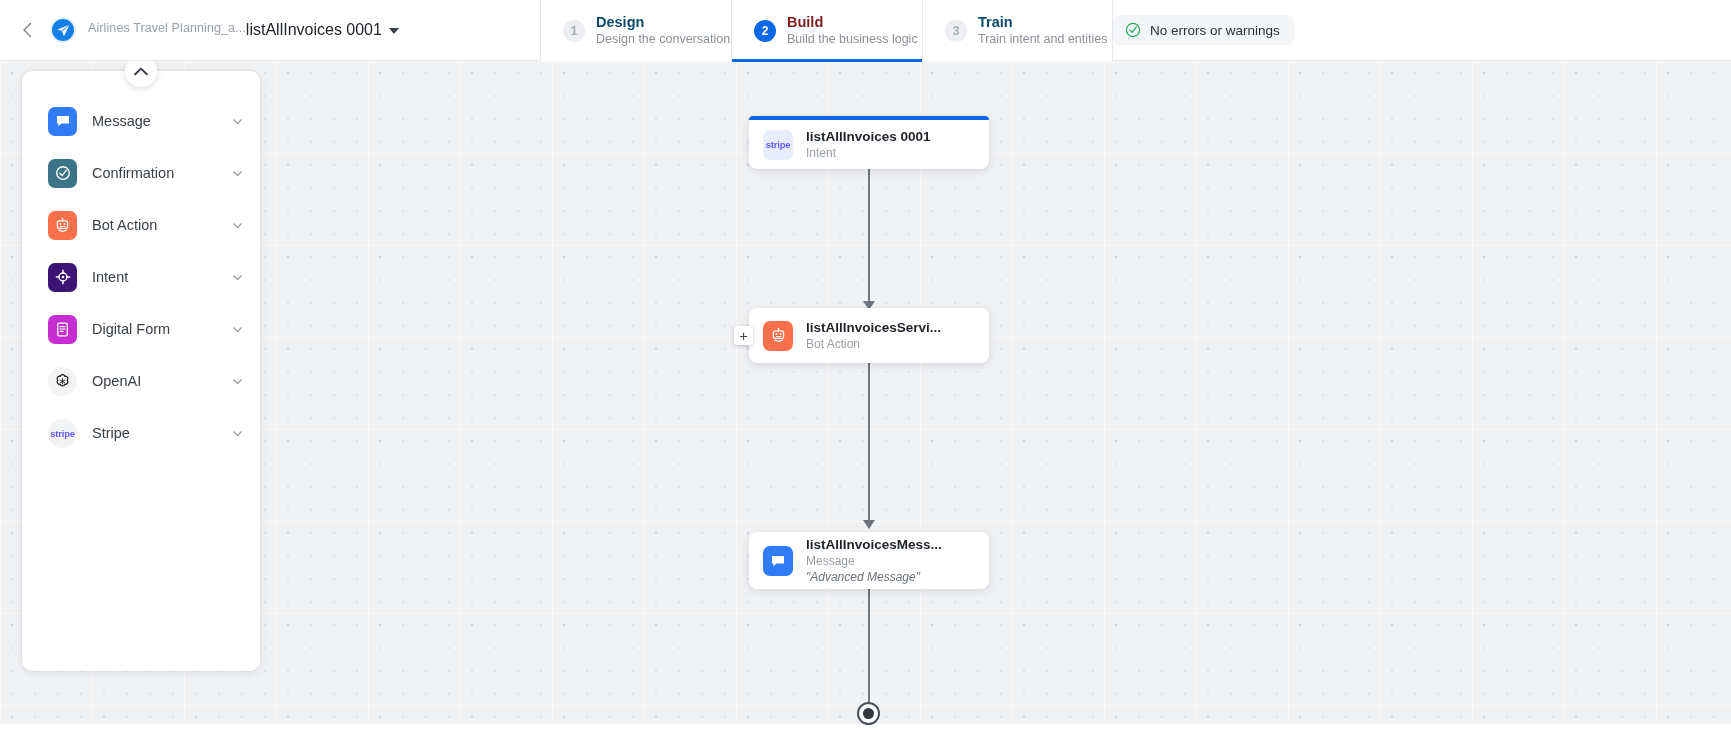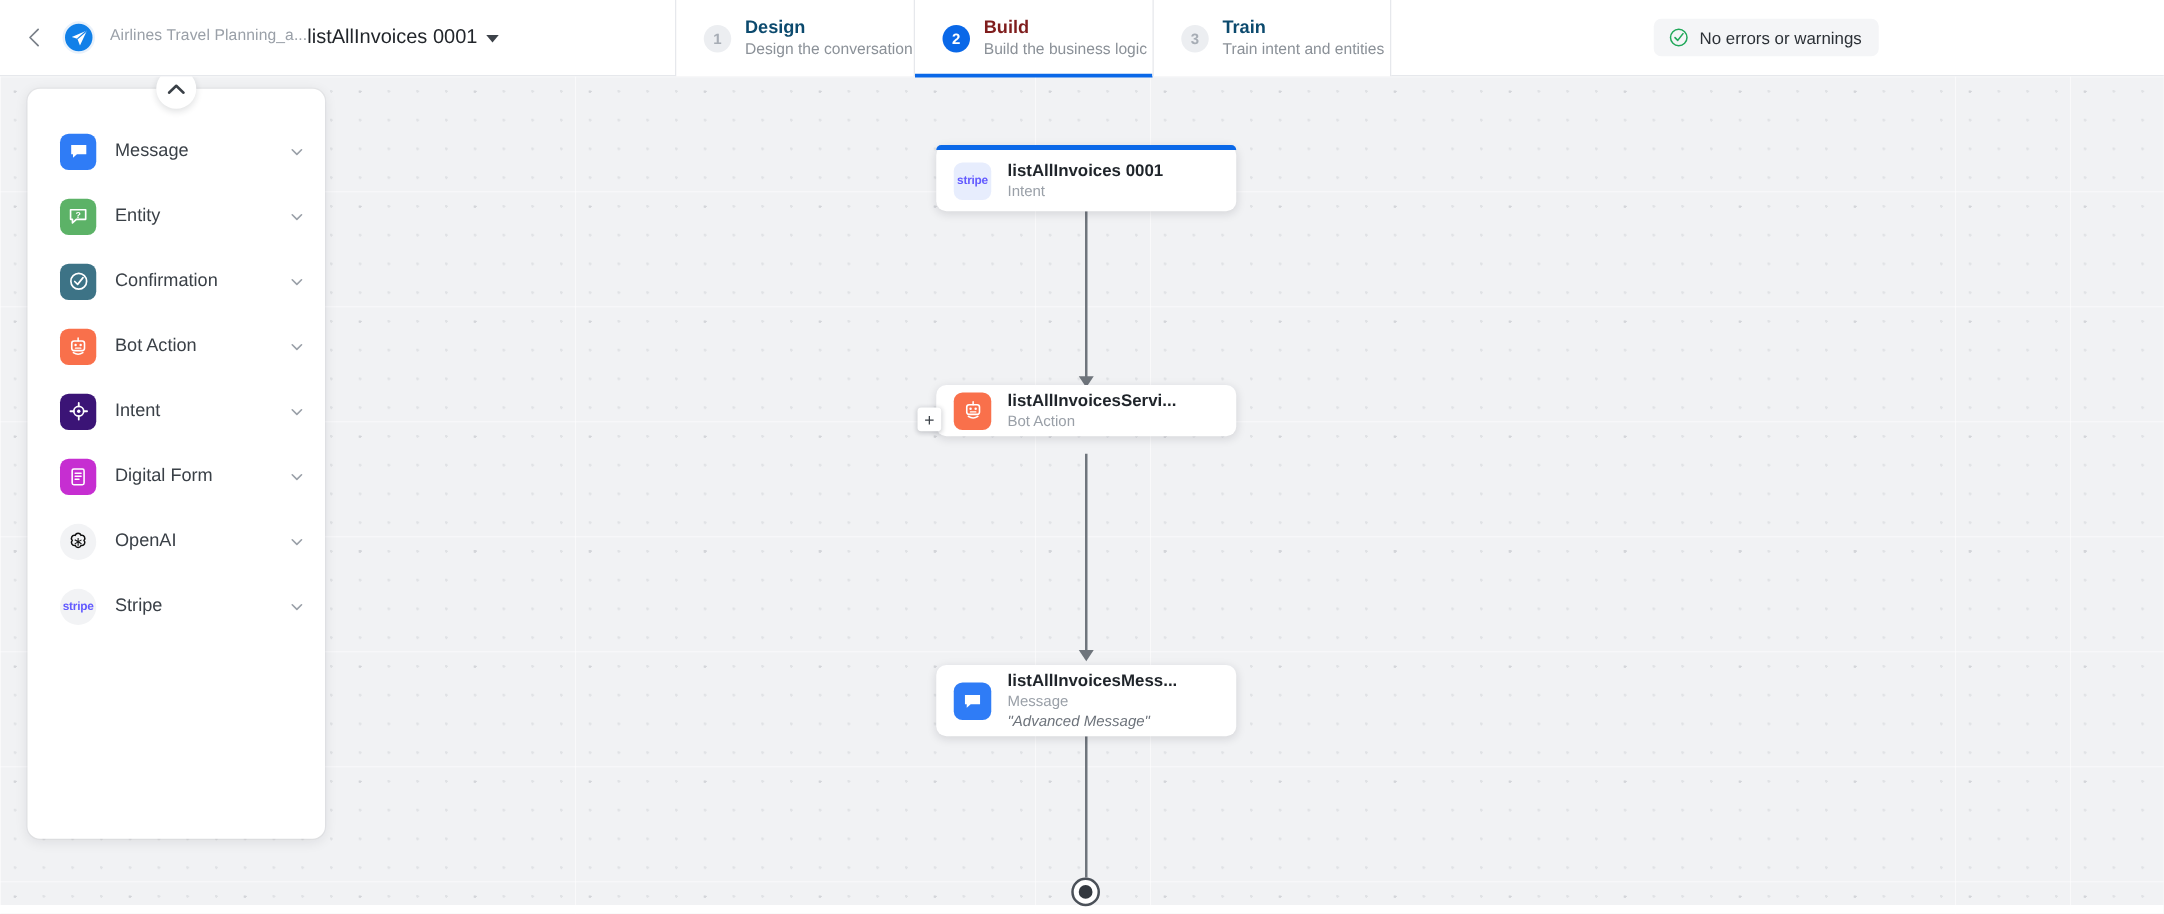--- a/index.html
+++ b/index.html
@@ -76,21 +76,21 @@
   .step.active .step-num { background: #0a68e8; color: #ffffff; }
   .step-txt { display: flex; flex-direction: column; justify-content: center; }
   .step-title { font-size: 14.5px; font-weight: 700; color: #0c4a6e; line-height: 18px; }
   .step.active .step-title { color: #7f1d1d; }
   .step-desc { font-size: 12.5px; color: #8b9198; line-height: 17px; white-space: nowrap; }
   .step.active::after {
     content: ""; position: absolute; left: 0; right: 0; bottom: -1px;
     height: 3px; background: #0a68e8;
   }
 
-  .hdr-right { flex: 1; display: flex; align-items: center; justify-content: center; padding-right: 18px; }
+  .hdr-right { flex: 1; display: flex; align-items: center; justify-content: flex-start; padding-right: 18px; }
   .status-pill {
     display: flex; align-items: center; gap: 9px;
     background: #f4f5f7; border-radius: 6px;
     padding: 7px 14px 7px 12px;
     font-size: 13.5px; color: #2b3036;
   }
 
   
   .canvas {
     position: absolute; top: 61px; left: 0;
@@ -186,21 +186,21 @@
   .node-text { margin-left: 13px; overflow: hidden; }
   .node-title {
     font-size: 13.5px; font-weight: 700; color: #1f242a;
     line-height: 17px; white-space: nowrap;
     overflow: hidden; text-overflow: ellipsis;
   }
   .node-sub { font-size: 12px; color: #9aa0a8; line-height: 16px; white-space: nowrap; }
   .node-meta { font-size: 12px; color: #6d737b; font-style: italic; line-height: 16px; white-space: nowrap; }
 
   .node-intent { left: 749px; top: 55px; height: 53px; padding-top: 4px; }
-  .node-bot    { left: 749px; top: 247px; height: 41px; }
+  .node-bot    { left: 749px; top: 247px; height: 55px; }
   .node-msg    { left: 749px; top: 471px; height: 57px; }
 
   .plus-handle {
     position: absolute; left: 734px; top: 265px;
     width: 19px; height: 19px; border-radius: 3px;
     background: #ffffff;
     box-shadow: 0 1px 4px rgba(20,25,35,.22);
     display: flex; align-items: center; justify-content: center;
     color: #3a4047; font-size: 14px; line-height: 1;
     z-index: 14; cursor: pointer;
@@ -358,32 +358,20 @@
           <svg width="16" height="16" viewBox="0 0 18 18">
             <path d="M2.2 3.4 h13.6 v8.3 h-8.4 l-3.6 3.1 v-3.1 h-1.6 z" fill="#fff"></path>
           </svg>
         </div>
         <span class="pal-label">Message</span>
         <svg class="chev" viewBox="0 0 14 14">
           <path d="M3 5.2 L7 9.2 L11 5.2" fill="none" stroke="#9aa0a8" stroke-width="1.4" stroke-linecap="round" stroke-linejoin="round"></path>
         </svg>
       </div>
 
-      <div class="pal-item">
-        <div class="pal-icon" style="background:#5cb267;">
-          <svg width="17" height="17" viewBox="0 0 18 18">
-            <path d="M2.6 3 h12.8 v8.1 h-7.9 l-3.3 3 v-3 h-1.6 z" fill="none" stroke="#fff" stroke-width="1.4" stroke-linejoin="round"></path>
-            <text x="9" y="10" font-size="7.4" fill="#fff" text-anchor="middle" font-family="Liberation Sans, sans-serif" font-weight="700">?</text>
-          </svg>
-        </div>
-        <span class="pal-label">Entity</span>
-        <svg class="chev" viewBox="0 0 14 14">
-          <path d="M3 5.2 L7 9.2 L11 5.2" fill="none" stroke="#9aa0a8" stroke-width="1.4" stroke-linecap="round" stroke-linejoin="round"></path>
-        </svg>
-      </div>
 
       <div class="pal-item">
         <div class="pal-icon" style="background:#3d7386;">
           <svg width="18" height="18" viewBox="0 0 20 20">
             <circle cx="10" cy="10" r="7" fill="none" stroke="#fff" stroke-width="1.5"></circle>
             <path d="M6.4 10.2 L9 12.8 L13.8 6.8" fill="none" stroke="#fff" stroke-width="1.5" stroke-linecap="round" stroke-linejoin="round"></path>
           </svg>
         </div>
         <span class="pal-label">Confirmation</span>
         <svg class="chev" viewBox="0 0 14 14">

